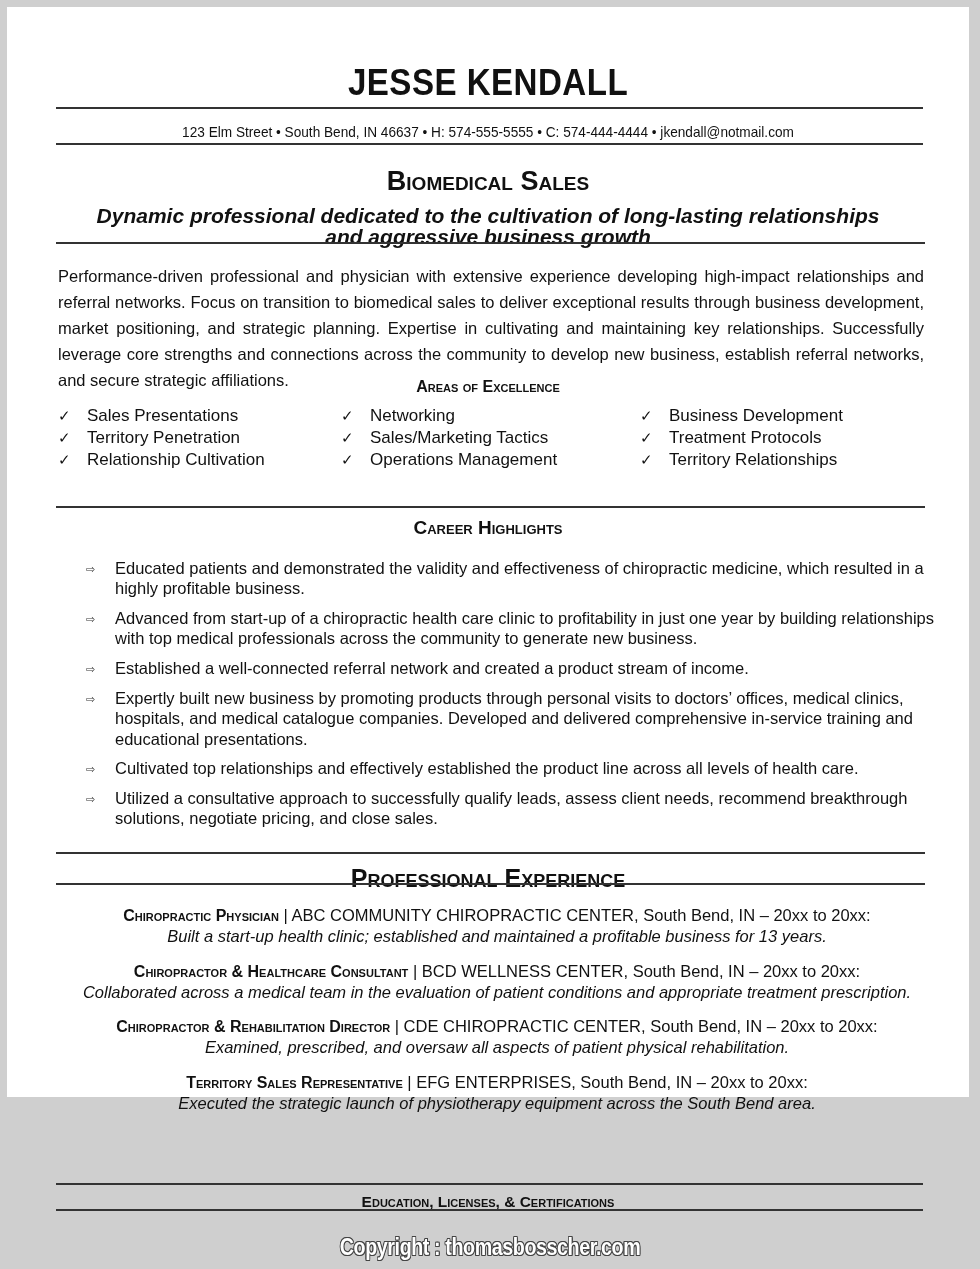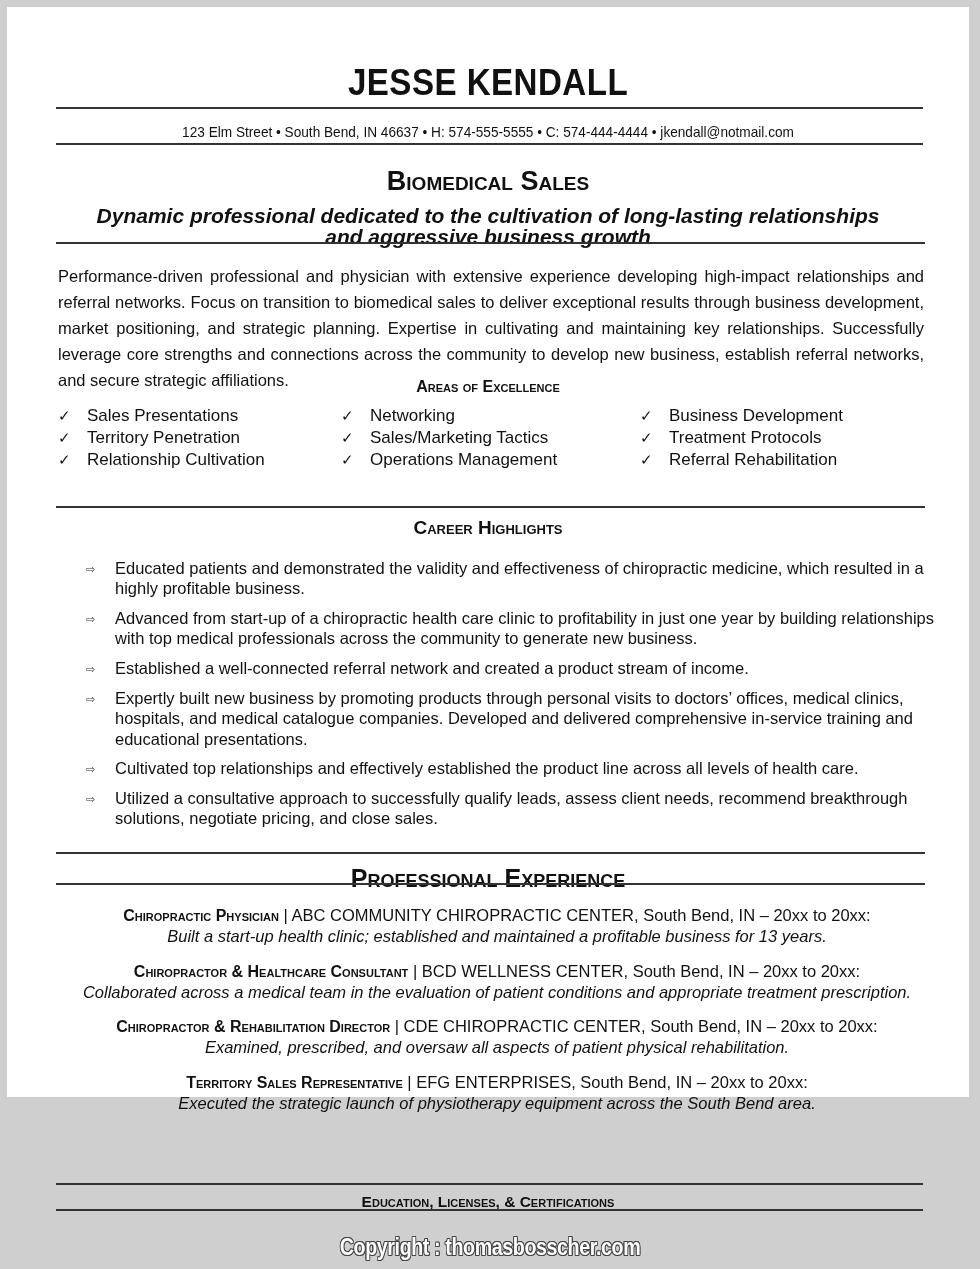--- a/index.html
+++ b/index.html
@@ -128,21 +128,21 @@
       <div class="item"><span class="chk">✓</span><span>Relationship Cultivation</span></div>
     </div>
     <div class="col col2">
       <div class="item"><span class="chk">✓</span><span>Networking</span></div>
       <div class="item"><span class="chk">✓</span><span>Sales/Marketing Tactics</span></div>
       <div class="item"><span class="chk">✓</span><span>Operations Management</span></div>
     </div>
     <div class="col col3">
       <div class="item"><span class="chk">✓</span><span>Business Development</span></div>
       <div class="item"><span class="chk">✓</span><span>Treatment Protocols</span></div>
-      <div class="item"><span class="chk">✓</span><span>Referral Rehabilitation</span></div>
+      <div class="item"><span class="chk">✓</span><span>Territory Relationships</span></div>
     </div>
   </div>
 
   <div class="rule" style="top:499px; left:49px; width:869px;"></div>
   <div class="h-career smallcaps-title">Career Highlights</div>
 
   <div class="highlights">
     <div class="hl"><span class="arrow">⇨</span><span>Educated patients and demonstrated the validity and effectiveness of chiropractic medicine, which resulted in a highly profitable business.</span></div>
     <div class="hl"><span class="arrow">⇨</span><span>Advanced from start-up of a chiropractic health care clinic to profitability in just one year by building relationships with top medical professionals across the community to generate new business.</span></div>
     <div class="hl"><span class="arrow">⇨</span><span>Established a well-connected referral network and created a product stream of income.</span></div>

